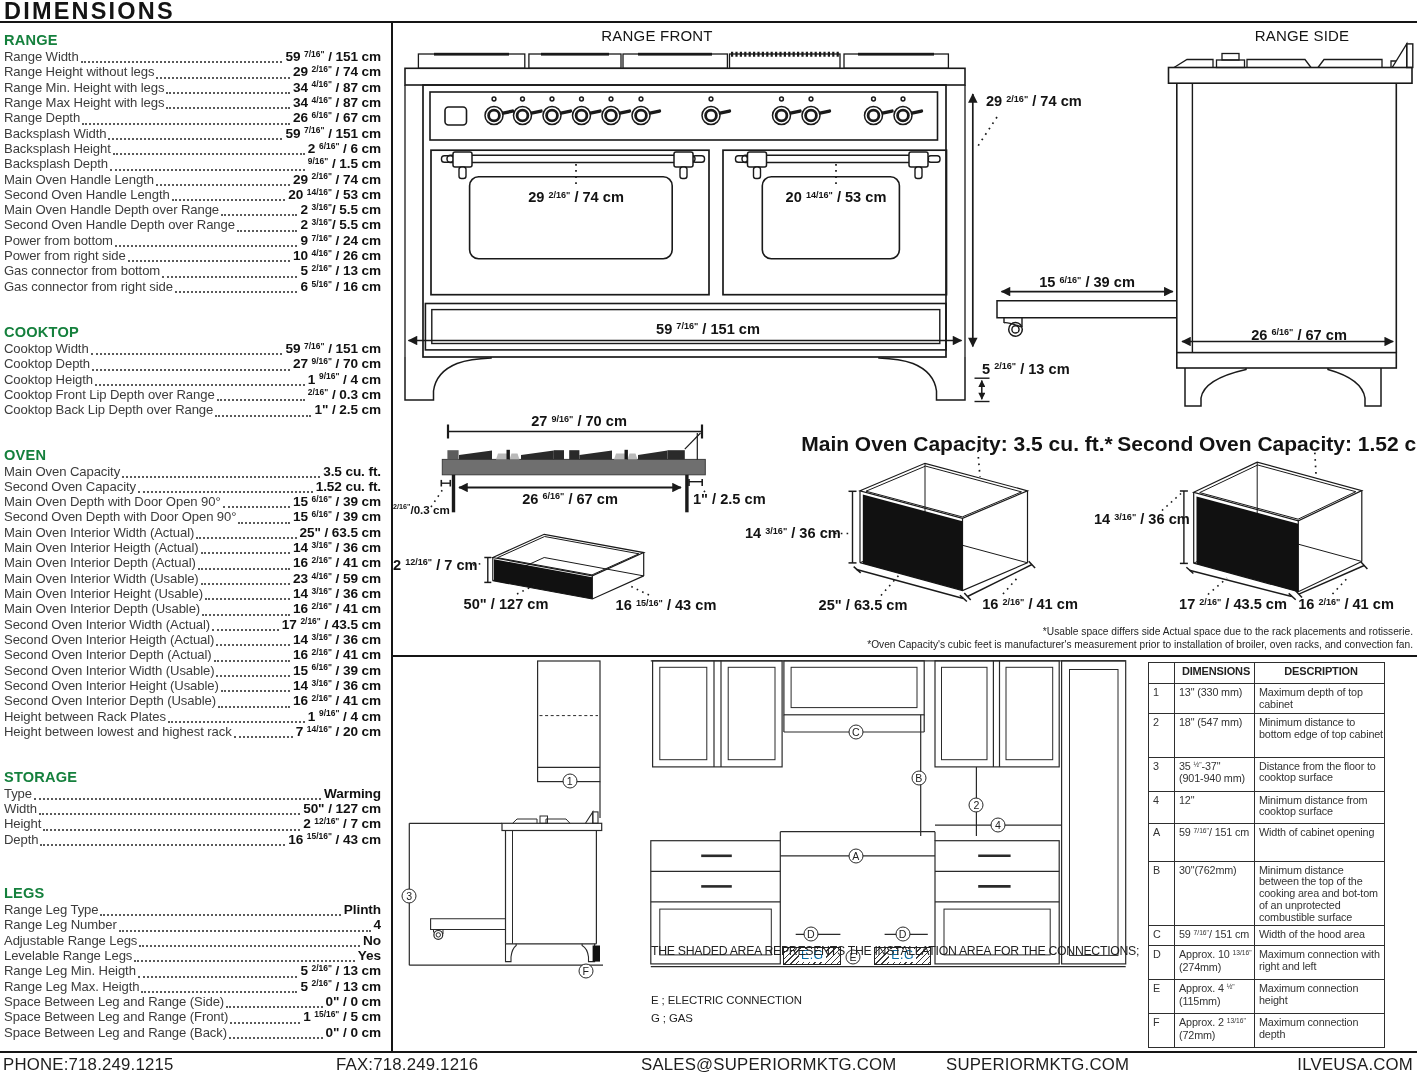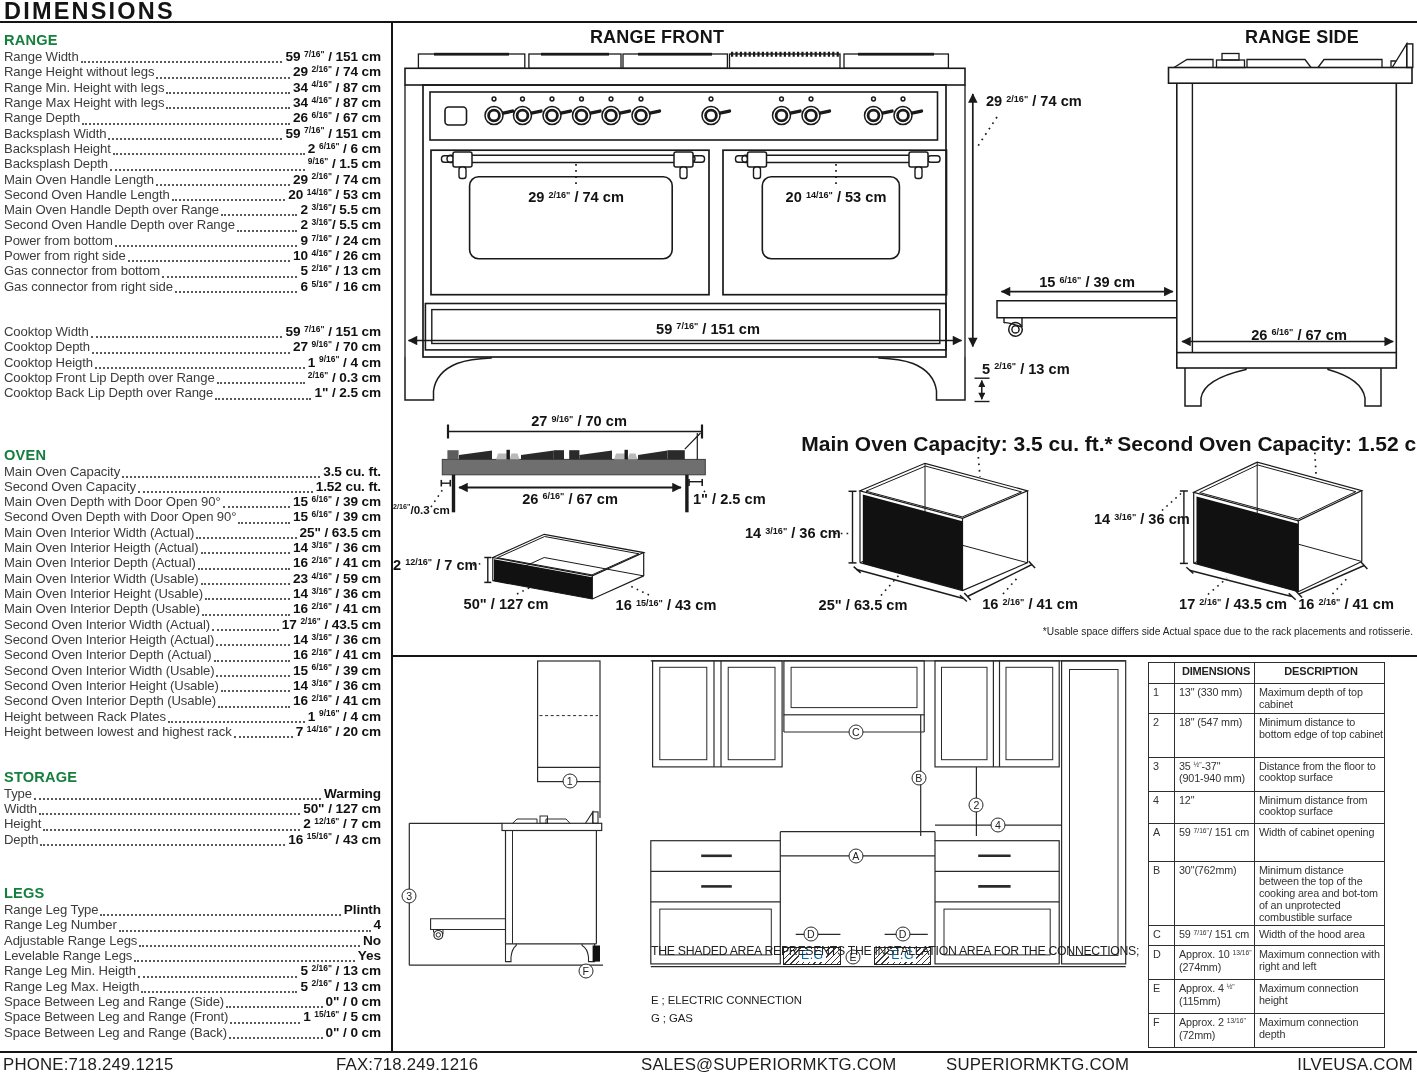--- a/index.html
+++ b/index.html
@@ -15,21 +15,21 @@
   .spec-section{position:absolute;left:4px;width:377px;}
   .spec-heading{font-size:14.6px;font-weight:700;color:#15803d;letter-spacing:.2px;
                 height:17px;line-height:15px;}
   .spec-row{display:flex;height:15.32px;line-height:14px;}
   .spec-label{font-size:13.1px;color:#3c3c3c;white-space:nowrap;letter-spacing:-0.1px;}
   .spec-leader{flex:1 1 auto;border-bottom:2px dotted #5a5a5a;margin:0 3px 2px 2px;min-width:8px;}
   .spec-value{font-size:13.6px;font-weight:700;color:#111;white-space:nowrap;letter-spacing:-0.1px;}
   .spec-value sup, .dim sup, td sup{font-size:62%;vertical-align:baseline;position:relative;top:-4.2px;letter-spacing:0;}
   td sup{top:-3px;}
   
-  .draw-title{position:absolute;font-size:18px;font-weight:700;color:#141414;white-space:nowrap;
+  .draw-title{position:absolute;font-size:15px;font-weight:400;color:#141414;white-space:nowrap;
               transform:translateX(-50%);letter-spacing:.2px;}
   .dim{position:absolute;font-size:14.6px;font-weight:700;color:#131313;white-space:nowrap;}
   .dim.ctr{transform:translateX(-50%);}
   .dim.small{font-size:11.6px;}
   .cap-title{position:absolute;font-size:21px;font-weight:700;color:#131313;white-space:nowrap;
              transform:translateX(-50%);}
   .footnotes{position:absolute;right:4px;top:625px;text-align:right;font-size:10.2px;color:#242424;
              line-height:13.2px;}
   
   .inst-note{position:absolute;font-size:11.4px;color:#222;white-space:nowrap;letter-spacing:-0.1px;}
@@ -145,20 +145,21 @@
           <span class="spec-leader"></span>
           <span class="spec-value">5 <sup>2/16"</sup> / 13 cm</span>
         </div>
         <div class="spec-row">
           <span class="spec-label">Gas connector from right side</span>
           <span class="spec-leader"></span>
           <span class="spec-value">6 <sup>5/16"</sup> / 16 cm</span>
         </div>
       </div>
       <div class="spec-section" style="top: 325px;">
+        <div class="spec-heading">COOKTOP</div>
         <div class="spec-row">
           <span class="spec-label">Cooktop Width</span>
           <span class="spec-leader"></span>
           <span class="spec-value">59 <sup>7/16"</sup> / 151 cm</span>
         </div>
         <div class="spec-row">
           <span class="spec-label">Cooktop Depth</span>
           <span class="spec-leader"></span>
           <span class="spec-value">27 <sup>9/16"</sup> / 70 cm</span>
         </div>
@@ -717,20 +718,21 @@
   <div class="dim ctr" style="left:863px;top:597px">25" / 63.5 cm</div>
   <div class="dim ctr" style="left:1030px;top:596px">16 <sup>2/16"</sup> / 41 cm</div>
 
   <div class="cap-title" style="left:1293px;top:432px">Second Oven Capacity: 1.52 cu. ft.*</div>
   <div class="dim" style="left:1094px;top:511px">14 <sup>3/16"</sup> / 36 cm</div>
   <div class="dim ctr" style="left:1233px;top:596px">17 <sup>2/16"</sup> / 43.5 cm</div>
   <div class="dim ctr" style="left:1346px;top:596px">16 <sup>2/16"</sup> / 41 cm</div>
 
   <div class="footnotes">
     <div>*Usable space differs side Actual space due to the rack placements and rotisserie.</div>
+    <div>*Oven Capacity's cubic feet is manufacturer's measurement prior to installation of broiler, oven racks, and convection fan.</div>
   </div>
 
   <div class="marker" style="left:569.7px;top:780.5px">1</div>
   <div class="marker" style="left:409.3px;top:895.6px">3</div>
   <div class="marker" style="left:585.7px;top:970.5px">F</div>
   <div class="marker" style="left:855.9px;top:732px">C</div>
   <div class="marker" style="left:918.9px;top:777.7px">B</div>
   <div class="marker" style="left:976.4px;top:804.7px">2</div>
   <div class="marker" style="left:998px;top:825.2px">4</div>
   <div class="marker" style="left:855.9px;top:855.8px">A</div>

